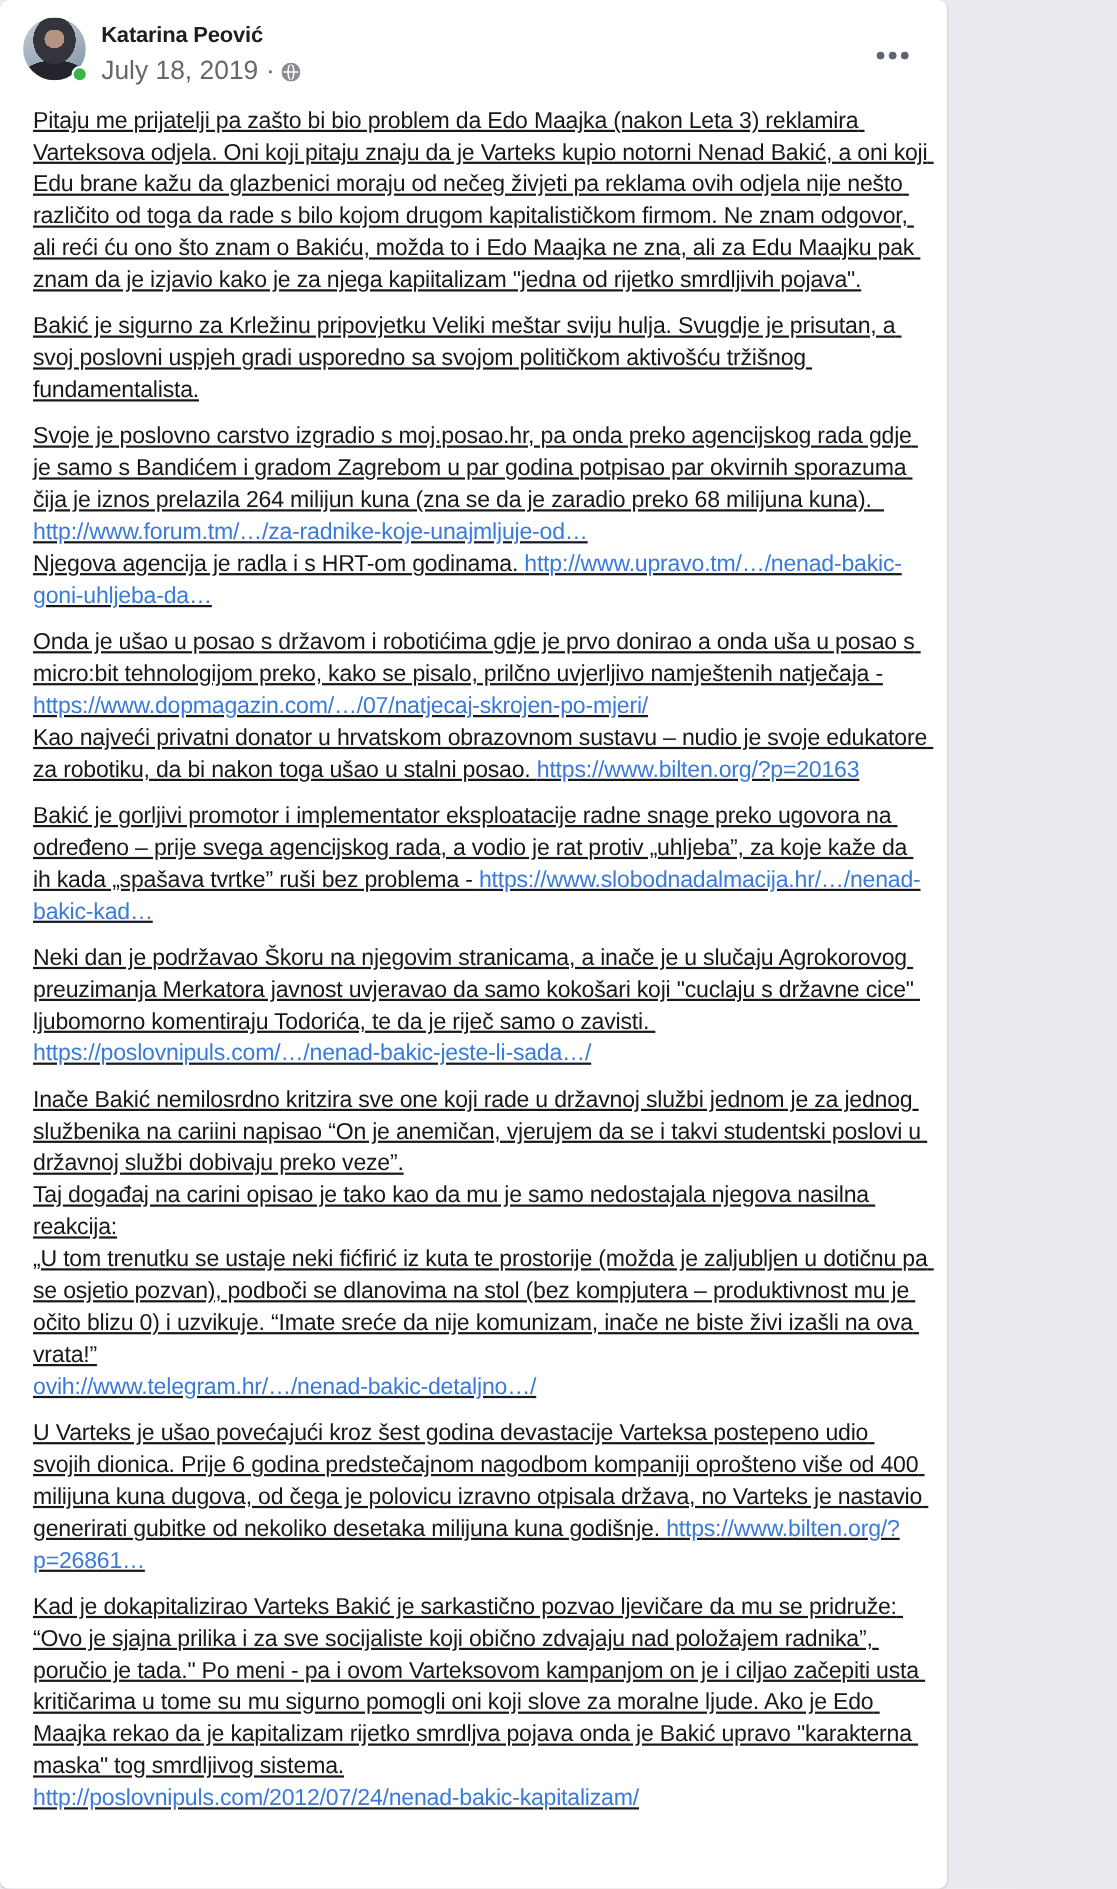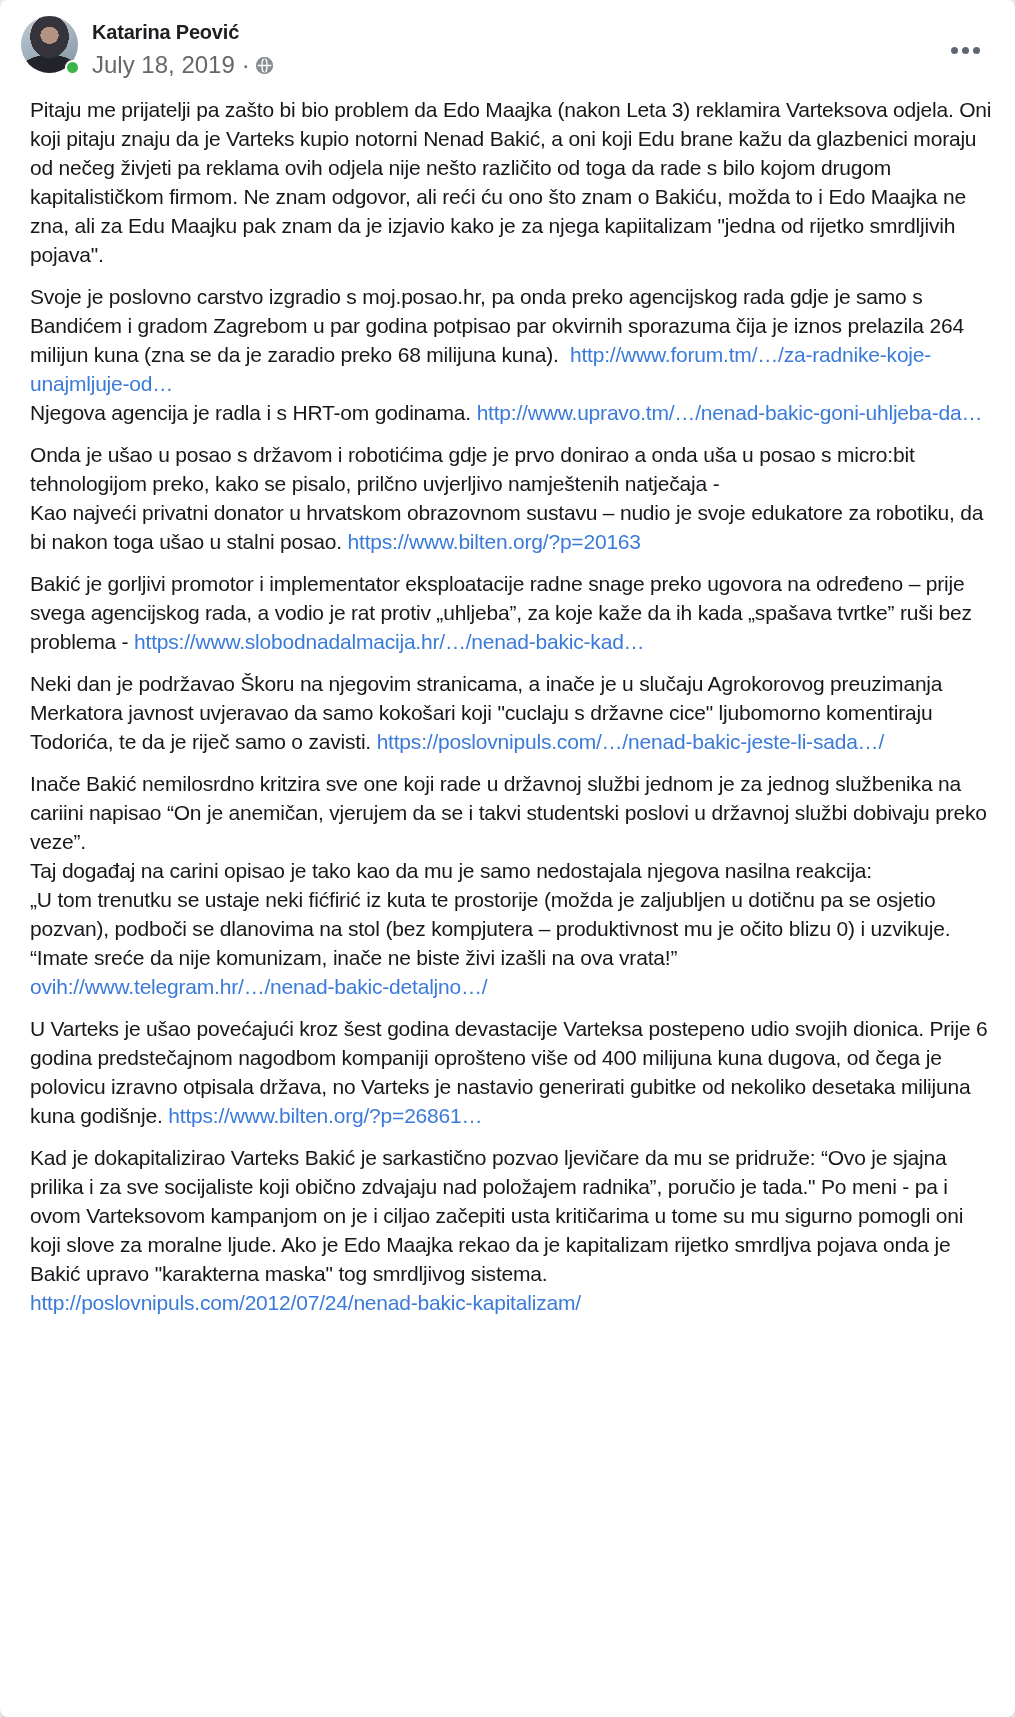--- a/index.html
+++ b/index.html
@@ -4,21 +4,21 @@
 <style>
   * { margin: 0; padding: 0; box-sizing: border-box; }
   html, body { background: #e9ebee; }
   body {
     font-family: "Liberation Sans", "DejaVu Sans", sans-serif;
     width: 1015px;
     margin: 0 auto;
   }
   .card {
     position: relative;
-    width: 1015px;
+    width: 861px;
     min-height: 1717px;
     background: #ffffff;
     border-radius: 8px;
     box-shadow: 0 1px 2px rgba(0,0,0,.12);
     overflow: hidden;
   }
   
   .post-header {
     position: relative;
     padding: 16px 24px 4px 21px;
@@ -85,20 +85,21 @@
     border-radius: 50%;
     background: #5f6673;
   }
   
   .post-body {
     padding: 12px 17px 20px 30px;
     font-size: 21px;
     line-height: 29px;
     color: #16181c;
     letter-spacing: -0.2px;
+    text-decoration: underline;
   }
   .post-body p {
     white-space: pre-wrap;
     margin: 0 0 13px 0;
     overflow-wrap: break-word;
   }
   .post-body p:last-child { margin-bottom: 4px; }
   .post-body a {
     color: var(--link-color, #3a7ad9);
     text-decoration: none;
@@ -135,23 +136,25 @@
     <div class="menu-btn">
       <span class="dot"></span>
       <span class="dot"></span>
       <span class="dot"></span>
     </div>
 
   </div>
 
   <div class="post-body" id="post-body">
       <p>Pitaju me prijatelji pa zašto bi bio problem da Edo Maajka (nakon Leta 3) reklamira Varteksova odjela. Oni koji pitaju znaju da je Varteks kupio notorni Nenad Bakić, a oni koji Edu brane kažu da glazbenici moraju od nečeg živjeti pa reklama ovih odjela nije nešto različito od toga da rade s bilo kojom drugom kapitalističkom firmom. Ne znam odgovor, ali reći ću ono što znam o Bakiću, možda to i Edo Maajka ne zna, ali za Edu Maajku pak znam da je izjavio kako je za njega kapiitalizam "jedna od rijetko smrdljivih pojava".</p>
+      <p>Bakić je sigurno za Krležinu pripovjetku Veliki meštar sviju hulja. Svugdje je prisutan, a svoj poslovni uspjeh gradi usporedno sa svojom političkom aktivošću tržišnog fundamentalista.</p>
       <p>Svoje je poslovno carstvo izgradio s moj.posao.hr, pa onda preko agencijskog rada gdje je samo s Bandićem i gradom Zagrebom u par godina potpisao par okvirnih sporazuma čija je iznos prelazila 264 milijun kuna (zna se da je zaradio preko 68 milijuna kuna).  <a>http://www.forum.tm/…/za-radnike-koje-unajmljuje-od…</a>
 Njegova agencija je radla i s HRT-om godinama. <a>http://www.upravo.tm/…/nenad-bakic-goni-uhljeba-da…</a></p>
       <p>Onda je ušao u posao s državom i robotićima gdje je prvo donirao a onda uša u posao s micro:bit tehnologijom preko, kako se pisalo, prilčno uvjerljivo namještenih natječaja -
+<a>https://www.dopmagazin.com/…/07/natjecaj-skrojen-po-mjeri/</a>
 Kao najveći privatni donator u hrvatskom obrazovnom sustavu – nudio je svoje edukatore za robotiku, da bi nakon toga ušao u stalni posao. <a>https://www.bilten.org/?p=20163</a></p>
       <p>Bakić je gorljivi promotor i implementator eksploatacije radne snage preko ugovora na određeno – prije svega agencijskog rada, a vodio je rat protiv „uhljeba”, za koje kaže da ih kada „spašava tvrtke” ruši bez problema - <a>https://www.slobodnadalmacija.hr/…/nenad-bakic-kad…</a></p>
       <p>Neki dan je podržavao Škoru na njegovim stranicama, a inače je u slučaju Agrokorovog preuzimanja Merkatora javnost uvjeravao da samo kokošari koji "cuclaju s državne cice" ljubomorno komentiraju Todorića, te da je riječ samo o zavisti. <a>https://poslovnipuls.com/…/nenad-bakic-jeste-li-sada…/</a></p>
       <p>Inače Bakić nemilosrdno kritzira sve one koji rade u državnoj službi jednom je za jednog službenika na cariini napisao “On je anemičan, vjerujem da se i takvi studentski poslovi u državnoj službi dobivaju preko veze”.
 Taj događaj na carini opisao je tako kao da mu je samo nedostajala njegova nasilna reakcija:
 „U tom trenutku se ustaje neki fićfirić iz kuta te prostorije (možda je zaljubljen u dotičnu pa se osjetio pozvan), podboči se dlanovima na stol (bez kompjutera – produktivnost mu je očito blizu 0) i uzvikuje. “Imate sreće da nije komunizam, inače ne biste živi izašli na ova vrata!”
 <a>ovih://www.telegram.hr/…/nenad-bakic-detaljno…/</a></p>
       <p>U Varteks je ušao povećajući kroz šest godina devastacije Varteksa postepeno udio svojih dionica. Prije 6 godina predstečajnom nagodbom kompaniji oprošteno više od 400 milijuna kuna dugova, od čega je polovicu izravno otpisala država, no Varteks je nastavio generirati gubitke od nekoliko desetaka milijuna kuna godišnje. <a>https://www.bilten.org/?p=26861…</a></p>
       <p>Kad je dokapitalizirao Varteks Bakić je sarkastično pozvao ljevičare da mu se pridruže: “Ovo je sjajna prilika i za sve socijaliste koji obično zdvajaju nad položajem radnika”, poručio je tada." Po meni - pa i ovom Varteksovom kampanjom on je i ciljao začepiti usta kritičarima u tome su mu sigurno pomogli oni koji slove za moralne ljude. Ako je Edo Maajka rekao da je kapitalizam rijetko smrdljva pojava onda je Bakić upravo "karakterna maska" tog smrdljivog sistema.
 <a>http://poslovnipuls.com/2012/07/24/nenad-bakic-kapitalizam/</a></p>

